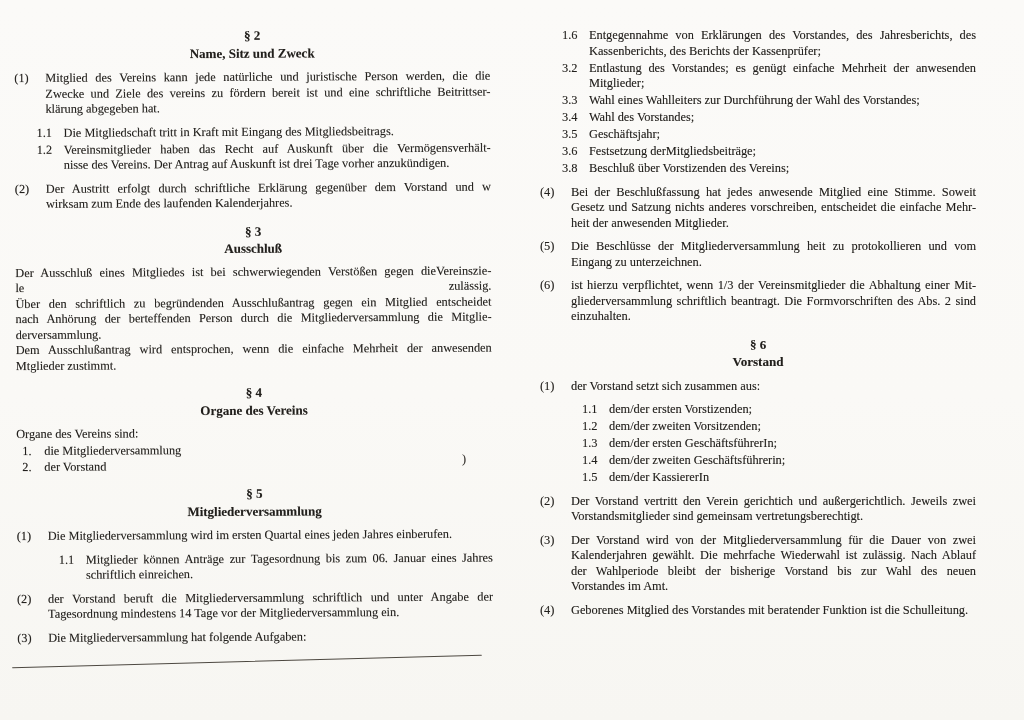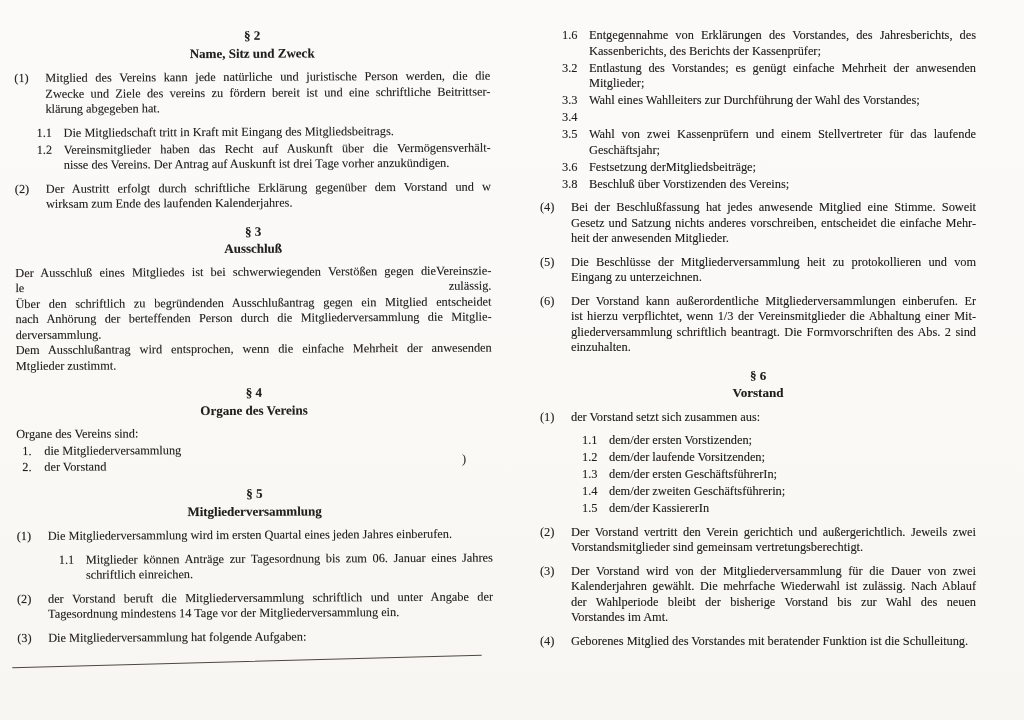--- a/index.html
+++ b/index.html
@@ -161,25 +161,27 @@
         </div>
       </div>
       <div class="blk b-sub">
         <span class="num">3.3</span>
         <div class="bd">
           <div class="ln last">Wahl eines Wahlleiters zur Durchführung der Wahl des Vorstandes;</div>
         </div>
       </div>
       <div class="blk b-sub">
         <span class="num">3.4</span>
+        <div class="bd">
+          <div class="ln last">Wahl des Vorstandes;</div>
+        </div>
       </div>
       <div class="blk b-sub">
         <span class="num">3.5</span>
         <div class="bd">
-          <div class="ln">Wahl von zwei Kassenprüfern und einem Stellvertreter für das laufende</div>
           <div class="ln last">Geschäftsjahr;</div>
         </div>
       </div>
       <div class="blk b-sub">
         <span class="num">3.6</span>
         <div class="bd">
           <div class="ln last">Festsetzung derMitgliedsbeiträge;</div>
         </div>
       </div>
       <div class="blk b-sub">
@@ -199,21 +201,20 @@
       <div class="blk b-item">
         <span class="num">(5)</span>
         <div class="bd">
           <div class="ln">Die Beschlüsse der Mitgliederversammlung heit zu protokollieren und vom</div>
           <div class="ln last">Eingang zu unterzeichnen.</div>
         </div>
       </div>
       <div class="blk b-item">
         <span class="num">(6)</span>
         <div class="bd">
-          <div class="ln">Der Vorstand kann außerordentliche Mitgliederversammlungen einberufen. Er</div>
           <div class="ln">ist hierzu verpflichtet, wenn 1/3 der Vereinsmitglieder die Abhaltung einer Mit-</div>
           <div class="ln">gliederversammlung schriftlich beantragt. Die Formvorschriften des Abs. 2 sind</div>
           <div class="ln last">einzuhalten.</div>
         </div>
       </div>
       <div class="b-heading">
         <div class="h-para">§ 6</div>
         <div class="h-title">Vorstand</div>
       </div>
       <div class="blk b-item">
@@ -224,21 +225,21 @@
       </div>
       <div class="blk b-sub deep">
         <span class="num">1.1</span>
         <div class="bd">
           <div class="ln last">dem/der ersten Vorstizenden;</div>
         </div>
       </div>
       <div class="blk b-sub deep">
         <span class="num">1.2</span>
         <div class="bd">
-          <div class="ln last">dem/der laufende Vorsitzenden;</div>
+          <div class="ln last">dem/der zweiten Vorsitzenden;</div>
         </div>
       </div>
       <div class="blk b-sub deep">
         <span class="num">1.3</span>
         <div class="bd">
           <div class="ln last">dem/der ersten GeschäftsführerIn;</div>
         </div>
       </div>
       <div class="blk b-sub deep">
         <span class="num">1.4</span>

